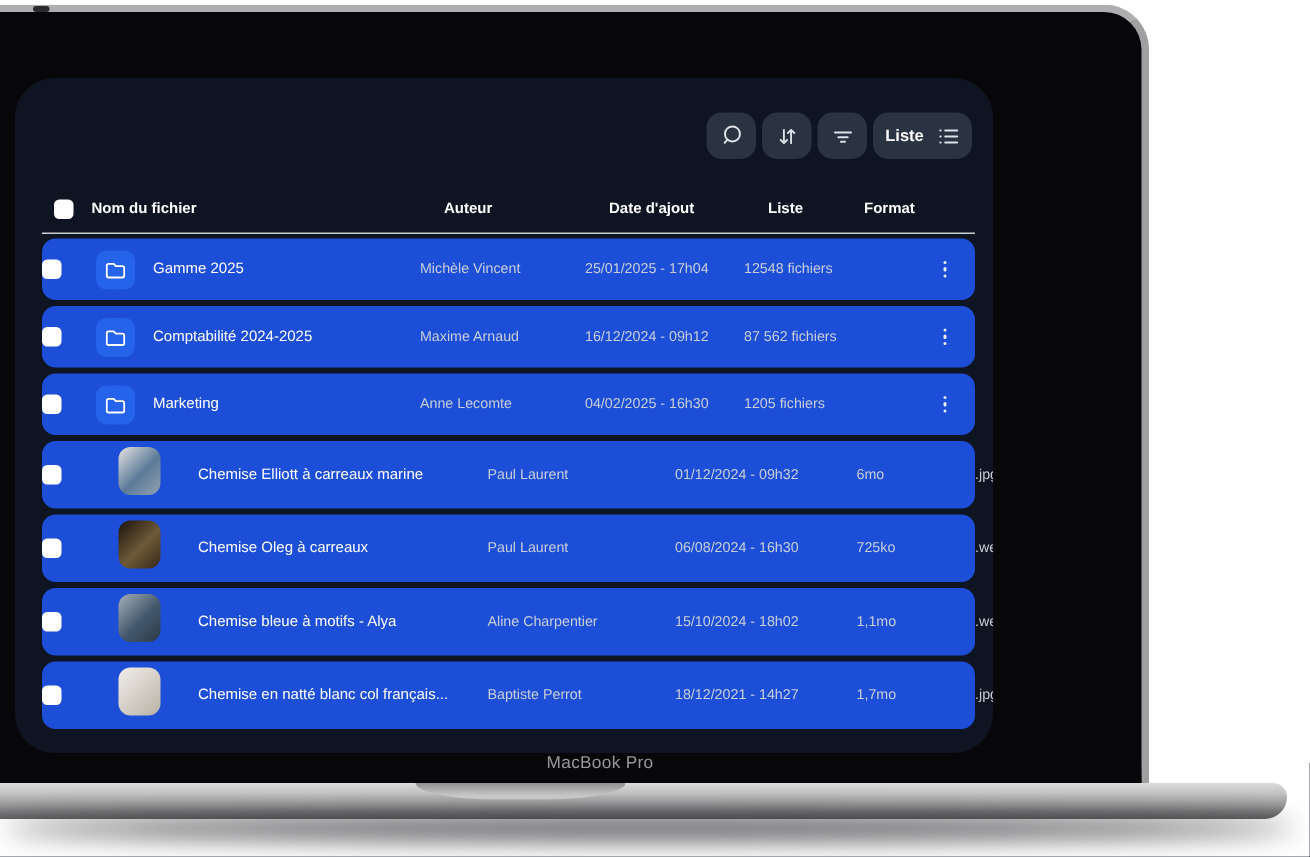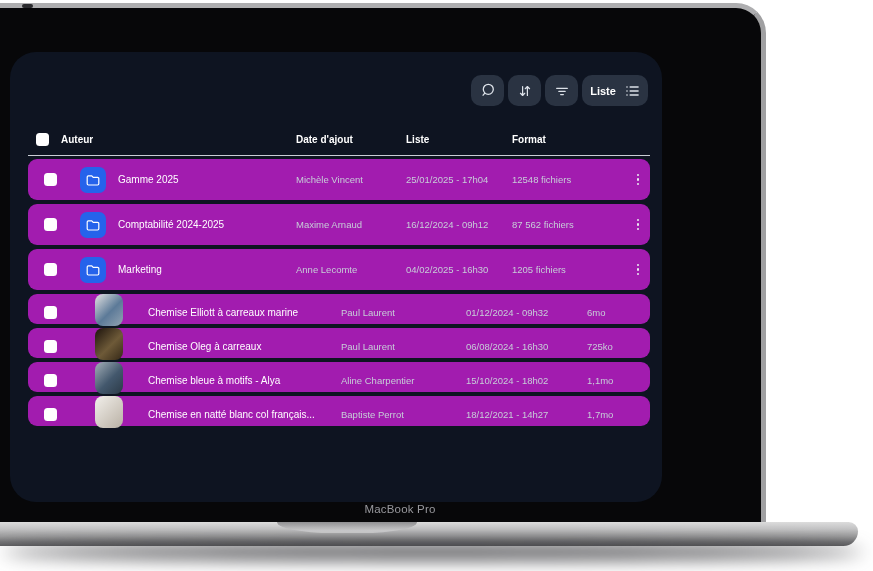--- a/index.html
+++ b/index.html
@@ -59,26 +59,26 @@
   .thead {
     position:absolute; left:18px; top:78px; width:622px; height:18px;
     display:grid; grid-template-columns:25px 235px 110px 106px 64px 1fr;
     align-items:center; padding-left:8px;
     font-weight:bold; font-size:10px; color:#ffffff;
   }
   .divider { position:absolute; left:18px; top:103px; width:622px; height:1px; background:rgba(235,239,244,.85); }
 
   .rows { position:absolute; left:18px; top:107px; width:622px; display:flex; flex-direction:column; gap:4px; }
   .row {
-    width:622px; background:#a21caf; border-radius:9px;
+    width:622px; background:#1d4ed8; border-radius:9px;
     display:grid; grid-template-columns:36px 38px 178px 110px 106px 64px 50px 1fr;
-    align-items:center; padding-left:16px;
+    align-items:center; 
   }
   .row.folder { height:41px; }
-  .row.file { height:30px;gap:15px; }
+  .row.file { height:45px;gap:15px; }
   .row .name { font-size:10px; color:#ffffff; white-space:nowrap; overflow:hidden; }
   .row .sec { font-size:9.5px; color:#c7ced8; white-space:nowrap; }
 
   .checkbox { width:13px; height:13px; background:#ffffff; border-radius:3.5px; cursor:pointer; }
 
   .folder-badge {
     width:26px; height:26px; border-radius:7px; background:#2563eb;
     display:flex; align-items:center; justify-content:center;
   }
   .thumb { width:28px; height:32px; border-radius:8px; }
@@ -132,20 +132,21 @@
                 <line x1="5.5" y1="7.5" x2="14" y2="7.5"></line>
                 <line x1="2" y1="11.8" x2="2.2" y2="11.8"></line>
                 <line x1="5.5" y1="11.8" x2="14" y2="11.8"></line>
               </svg>
           </span>
         </button>
       </div>
 
       <div class="thead">
         <span class="checkbox"></span>
+        <span>Nom du fichier</span>
         <span>Auteur</span>
         <span>Date d'ajout</span>
         <span>Liste</span>
         <span>Format</span>
       </div>
       <div class="divider"></div>
 
       <div class="rows">
         <div class="row folder">
           <span class="checkbox"></span>

